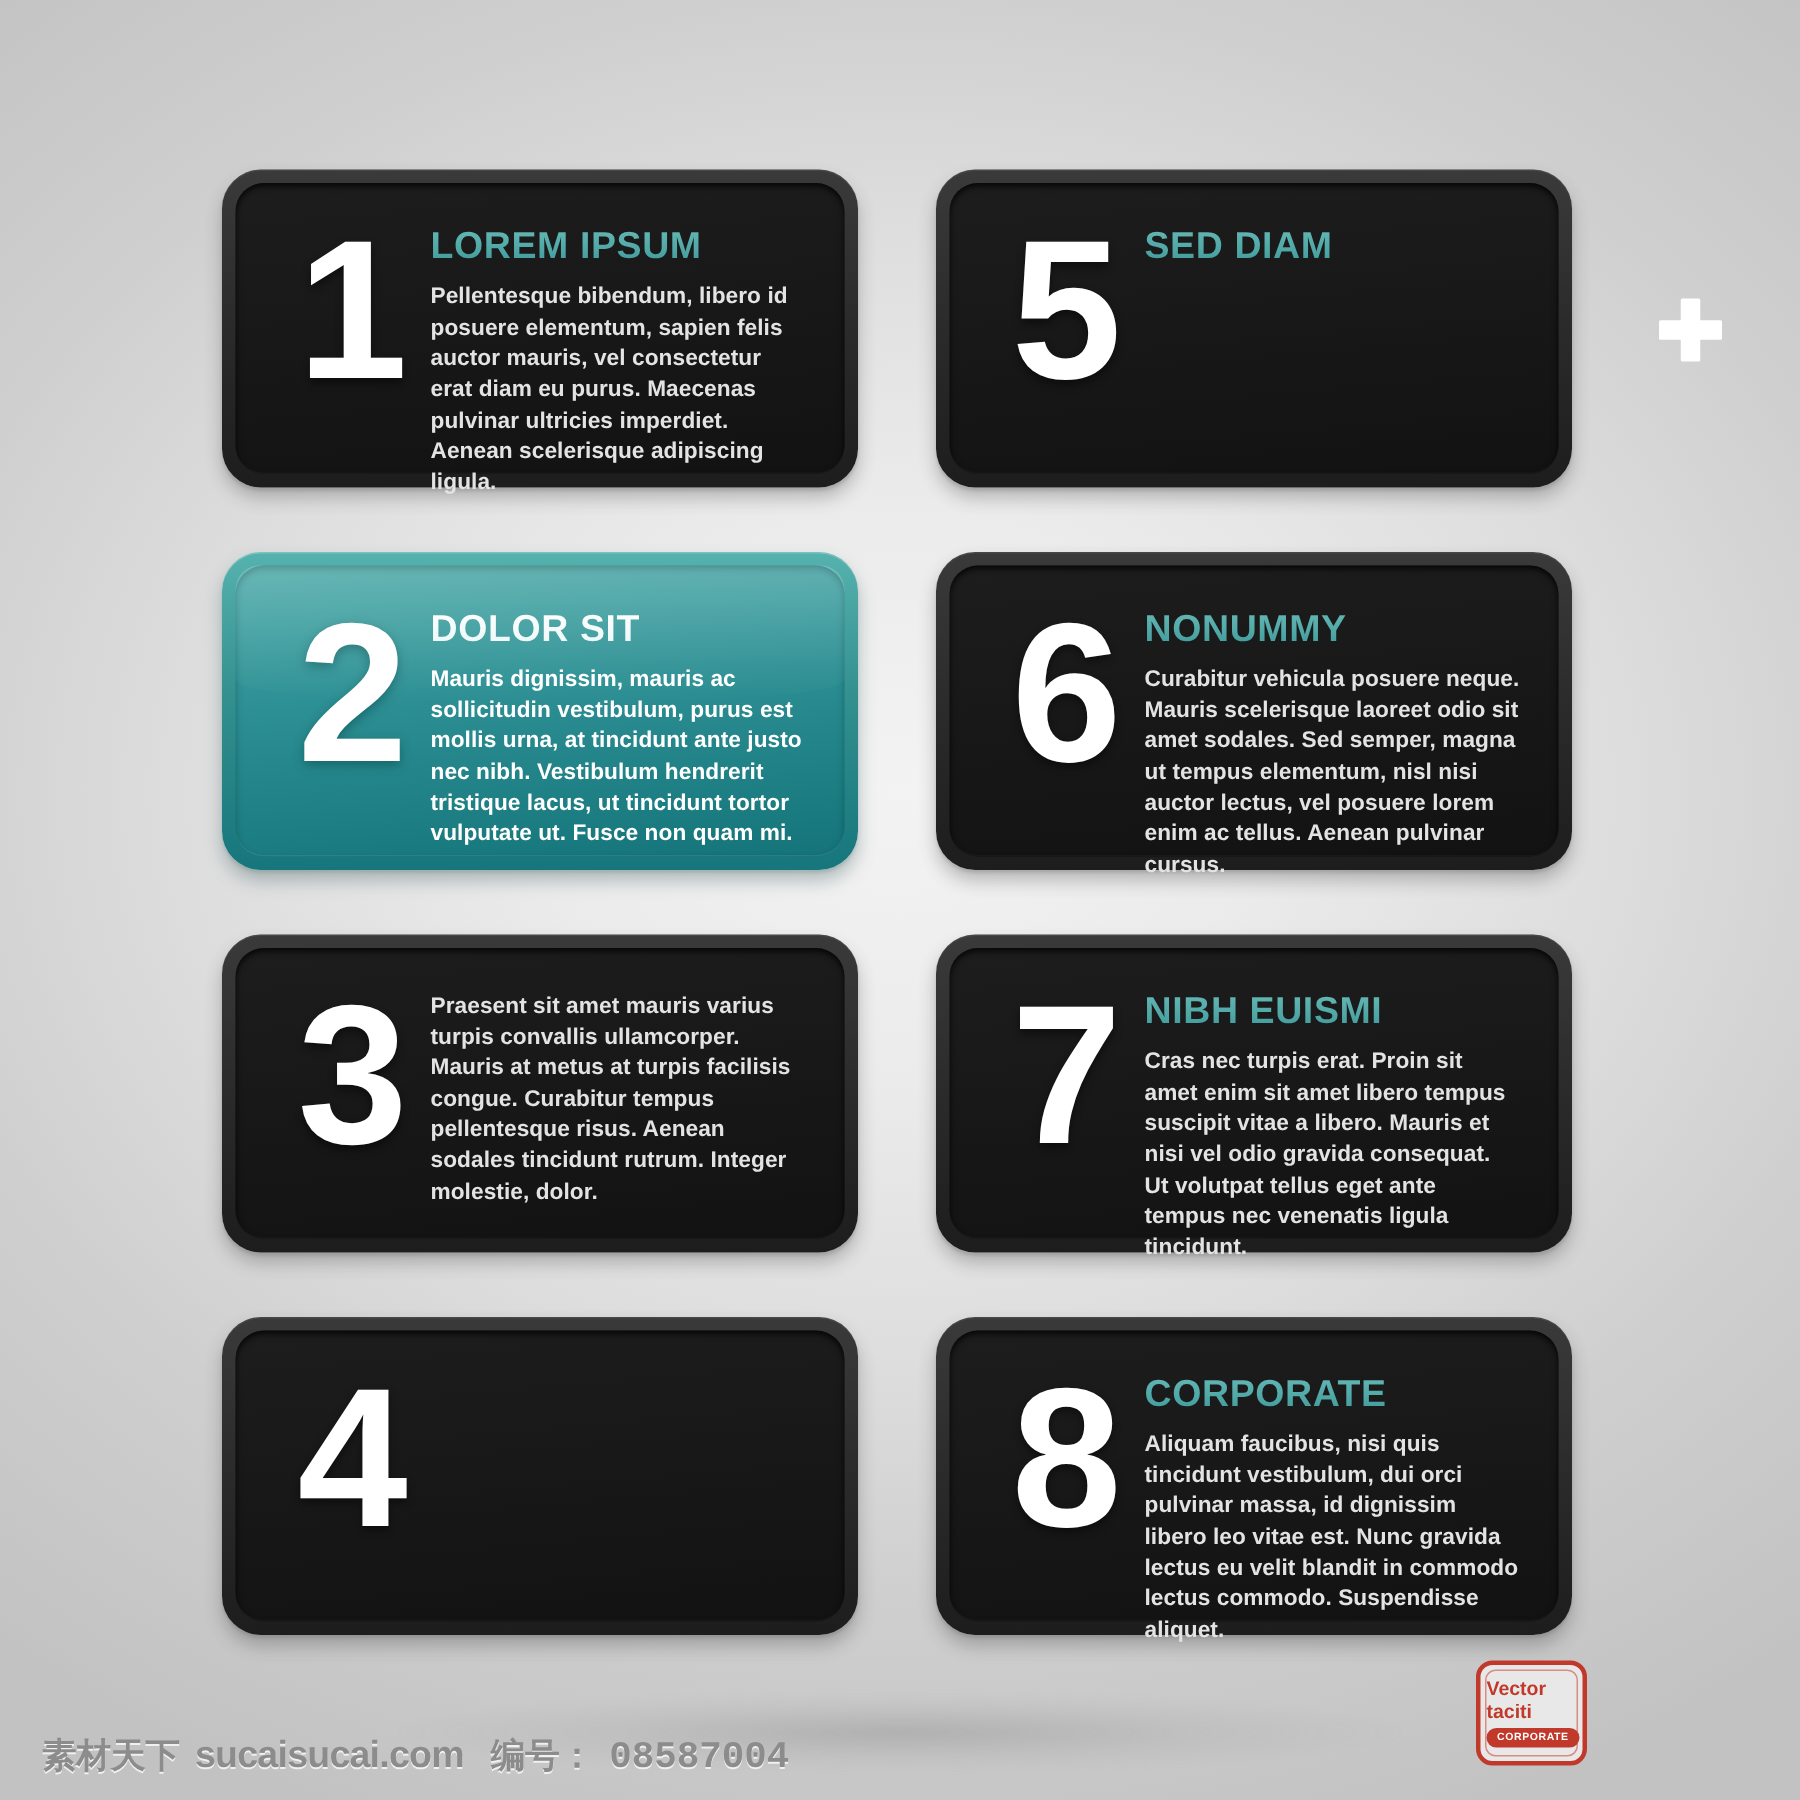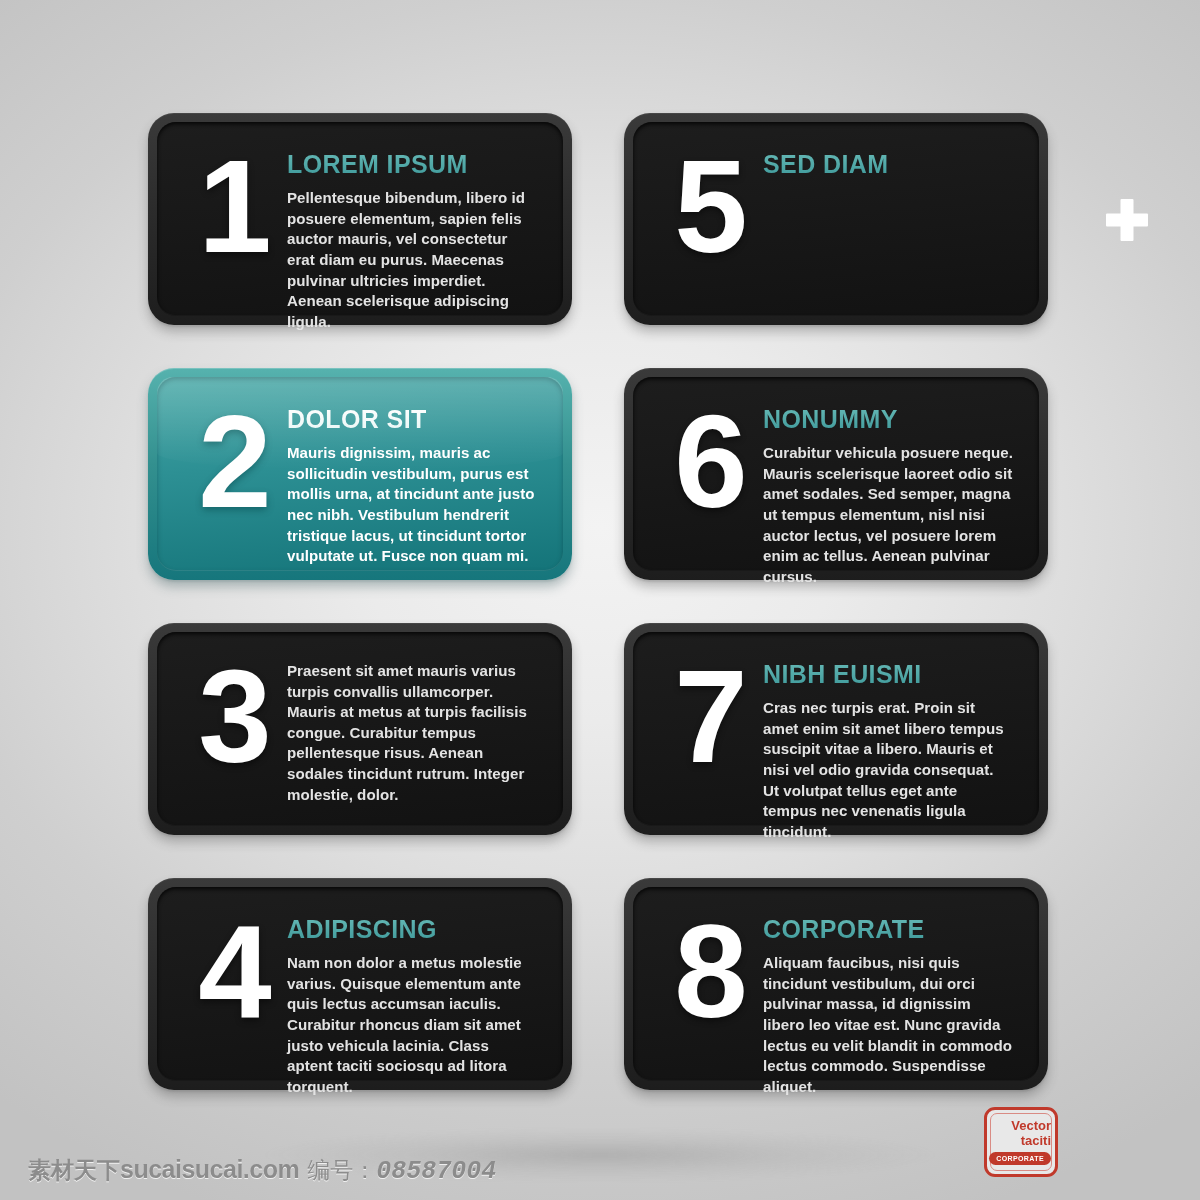--- a/index.html
+++ b/index.html
@@ -214,21 +214,21 @@
     background: #e8e8e8;
     padding: 3px;
   }
   .badge-in {
     width: 100%;
     height: 100%;
     border: 1px solid #d98b84;
     border-radius: 7px;
     display: flex;
     flex-direction: column;
-    align-items: flex-end;
+    align-items: flex-start;
     justify-content: center;
     gap: 2px;
   }
   .badge-line {
     font-size: 13px;
     font-weight: 700;
     color: #c0392b;
     line-height: 1.0;
   }
   .badge-pill {
@@ -243,28 +243,29 @@
     line-height: 1;
   }
 
   
   .watermark {
     position: absolute;
     left: 28px;
     bottom: 14px;
     display: flex;
     align-items: baseline;
+    gap: 10px;
     color: #8c8c8c;
     text-shadow: 0 1px 0 rgba(255,255,255,0.75);
     user-select: none;
   }
   .wm-cn   { font-size: 23px; font-weight: 700; }
   .wm-site { font-size: 25px; font-weight: 700; letter-spacing: -0.5px; }
-  .wm-lbl  { font-size: 23px; font-weight: 400; margin-left: 8px; margin-top: 44px; }
-  .wm-id   { font-size: 25px; font-weight: 700; font-family: "Liberation Mono", monospace; letter-spacing: 0px; font-style: italic; }
+  .wm-lbl  { font-size: 23px; font-weight: 700; margin-left: 8px; margin-top: 44px; }
+  .wm-id   { font-size: 25px; font-weight: 700; font-family: "Liberation Mono", monospace; letter-spacing: 0px; }
 </style>
 </head>
 <body>
 
 <div class="bg"></div>
 <div class="bg-shadow"></div>
 
 <div class="board" id="board">
     <div class="card dark">
       <div class="card-inner">
@@ -314,24 +315,20 @@
         <div class="num">7</div>
         <div class="txt">
           <div class="card-title">NIBH EUISMI</div>
           <div class="card-body">Cras nec turpis erat. Proin sit amet enim sit amet libero tempus suscipit vitae a libero. Mauris et nisi vel odio gravida consequat. Ut volutpat tellus eget ante tempus nec venenatis ligula tincidunt.</div>
         </div>
       </div>
     </div>
     <div class="card dark">
       <div class="card-inner">
         <div class="num">4</div>
-        <div class="txt">
-          <div class="card-title">ADIPISCING</div>
-          <div class="card-body">Nam non dolor a metus molestie varius. Quisque elementum ante quis lectus accumsan iaculis. Curabitur rhoncus diam sit amet justo vehicula lacinia. Class aptent taciti sociosqu ad litora torquent.</div>
-        </div>
       </div>
     </div>
     <div class="card dark">
       <div class="card-inner">
         <div class="num">8</div>
         <div class="txt">
           <div class="card-title">CORPORATE</div>
           <div class="card-body">Aliquam faucibus, nisi quis tincidunt vestibulum, dui orci pulvinar massa, id dignissim libero leo vitae est. Nunc gravida lectus eu velit blandit in commodo lectus commodo. Suspendisse aliquet.</div>
         </div>
       </div>

